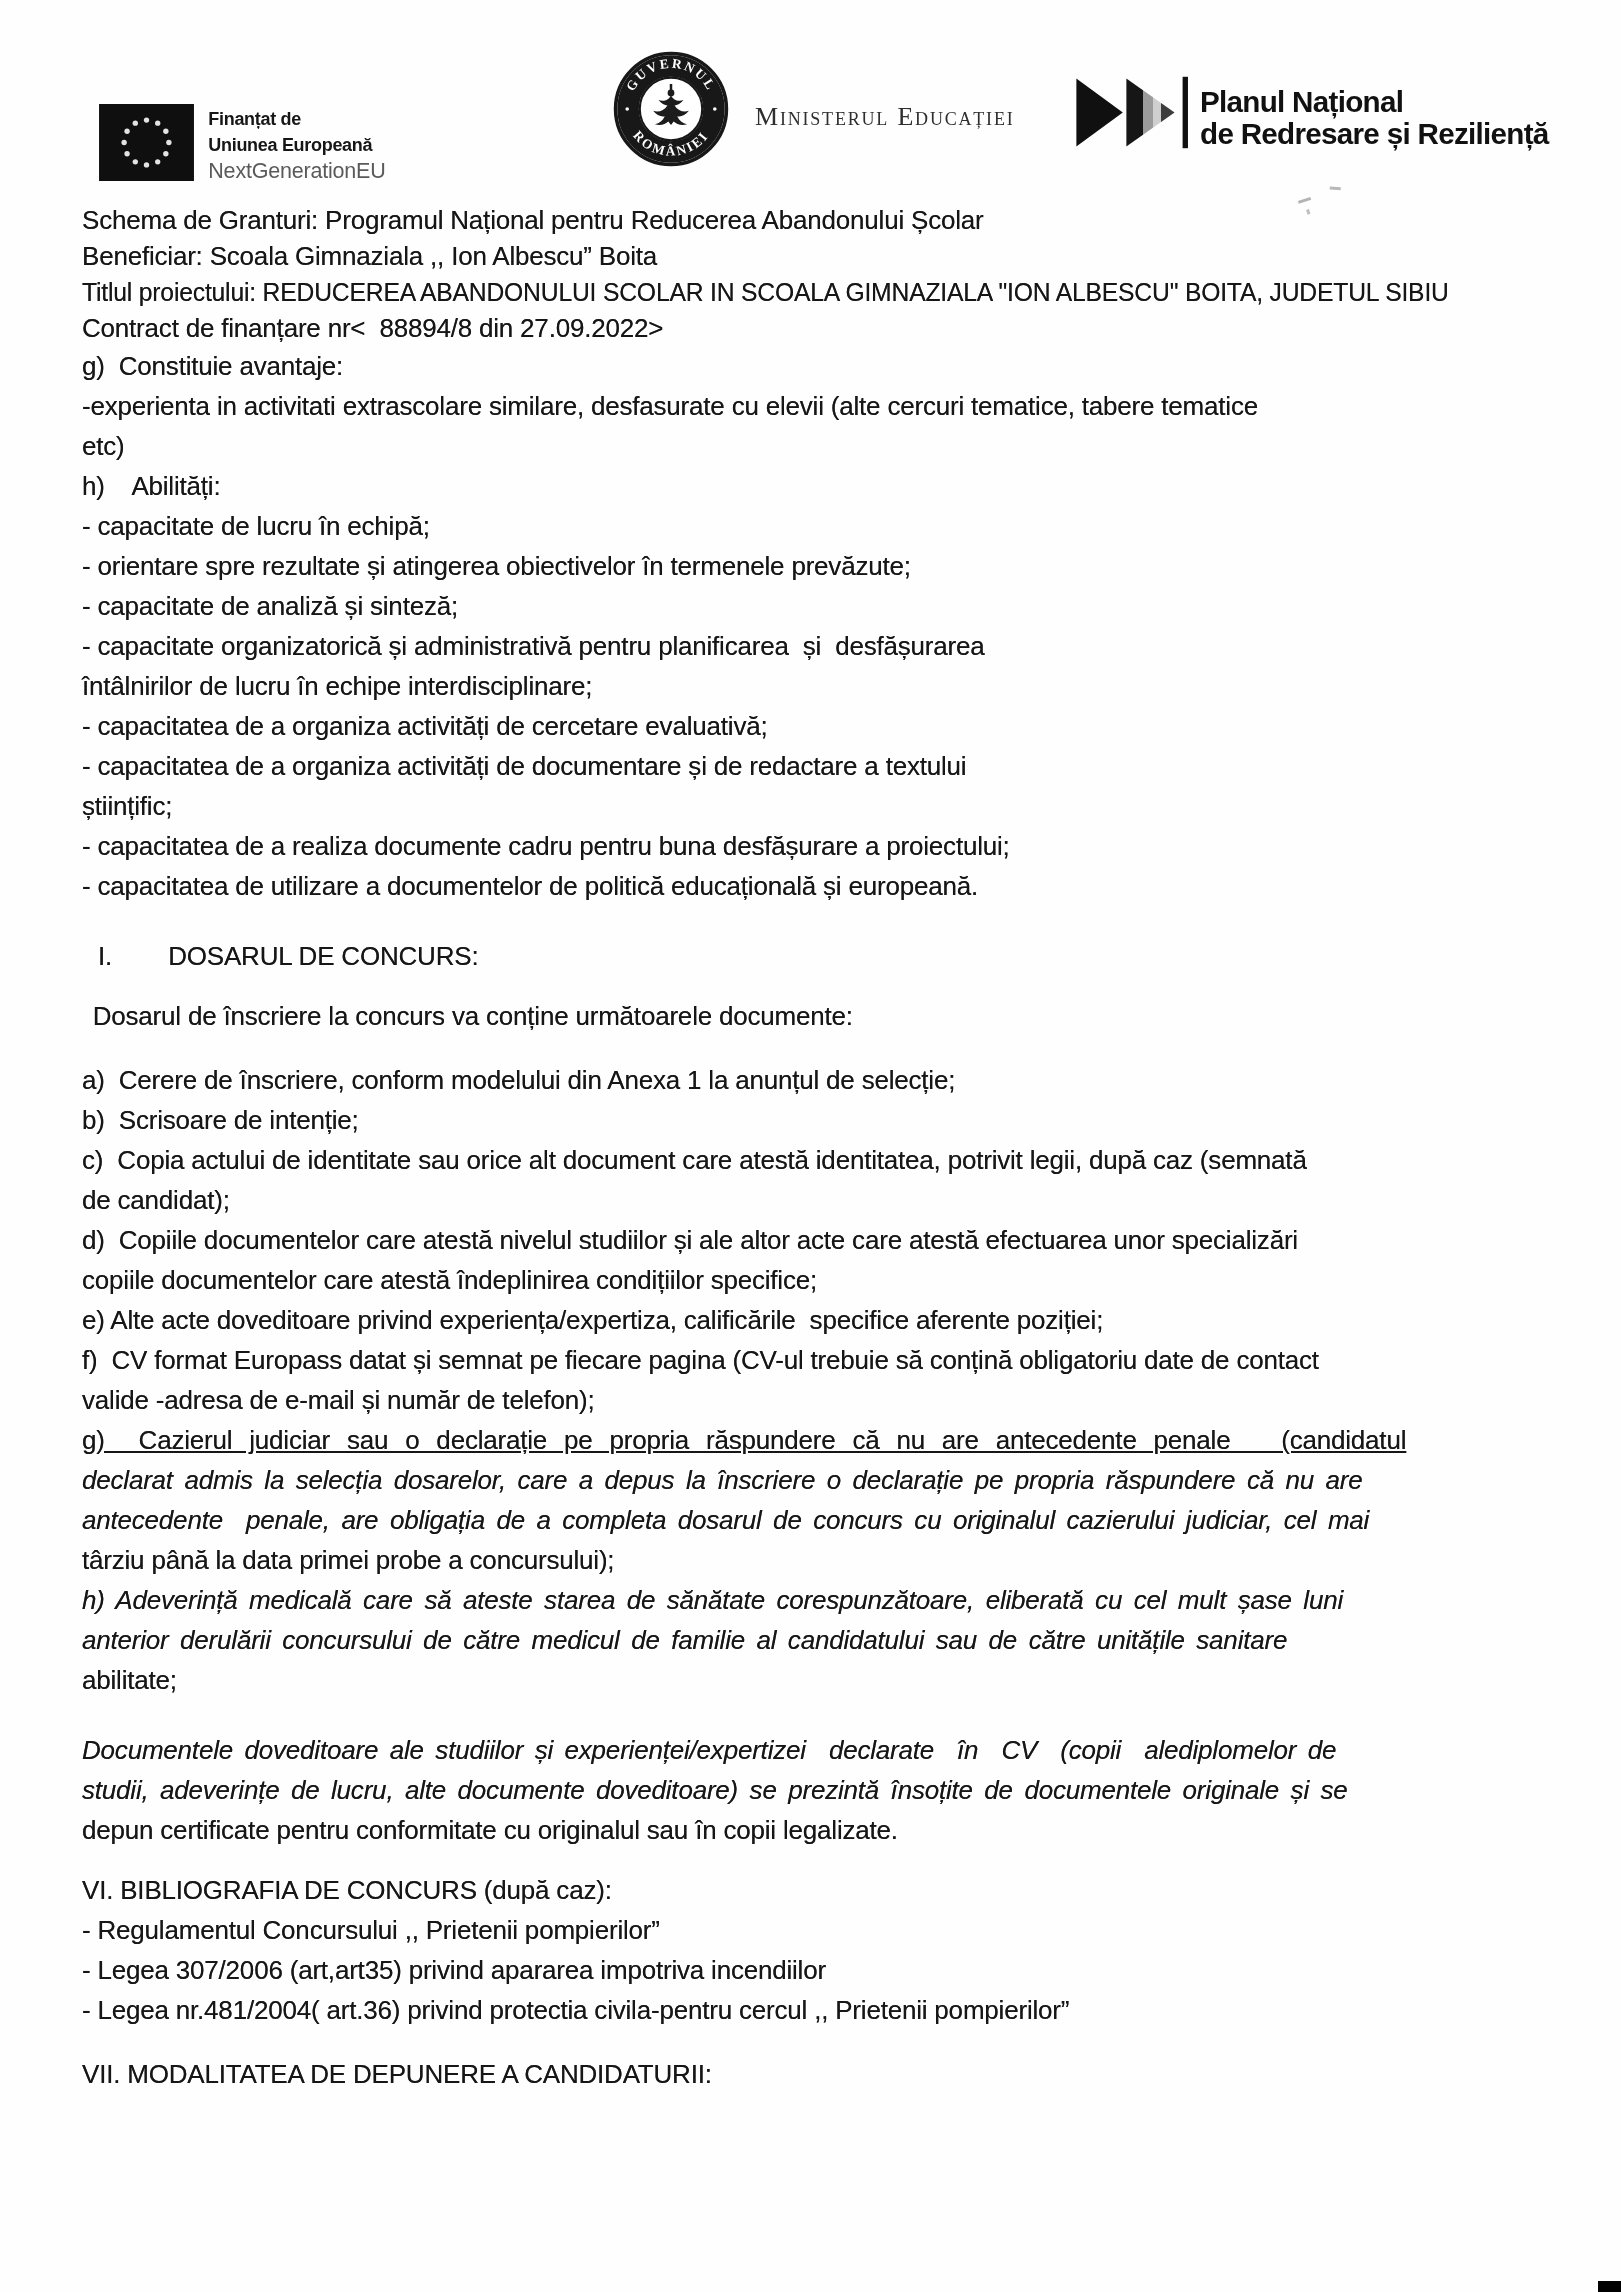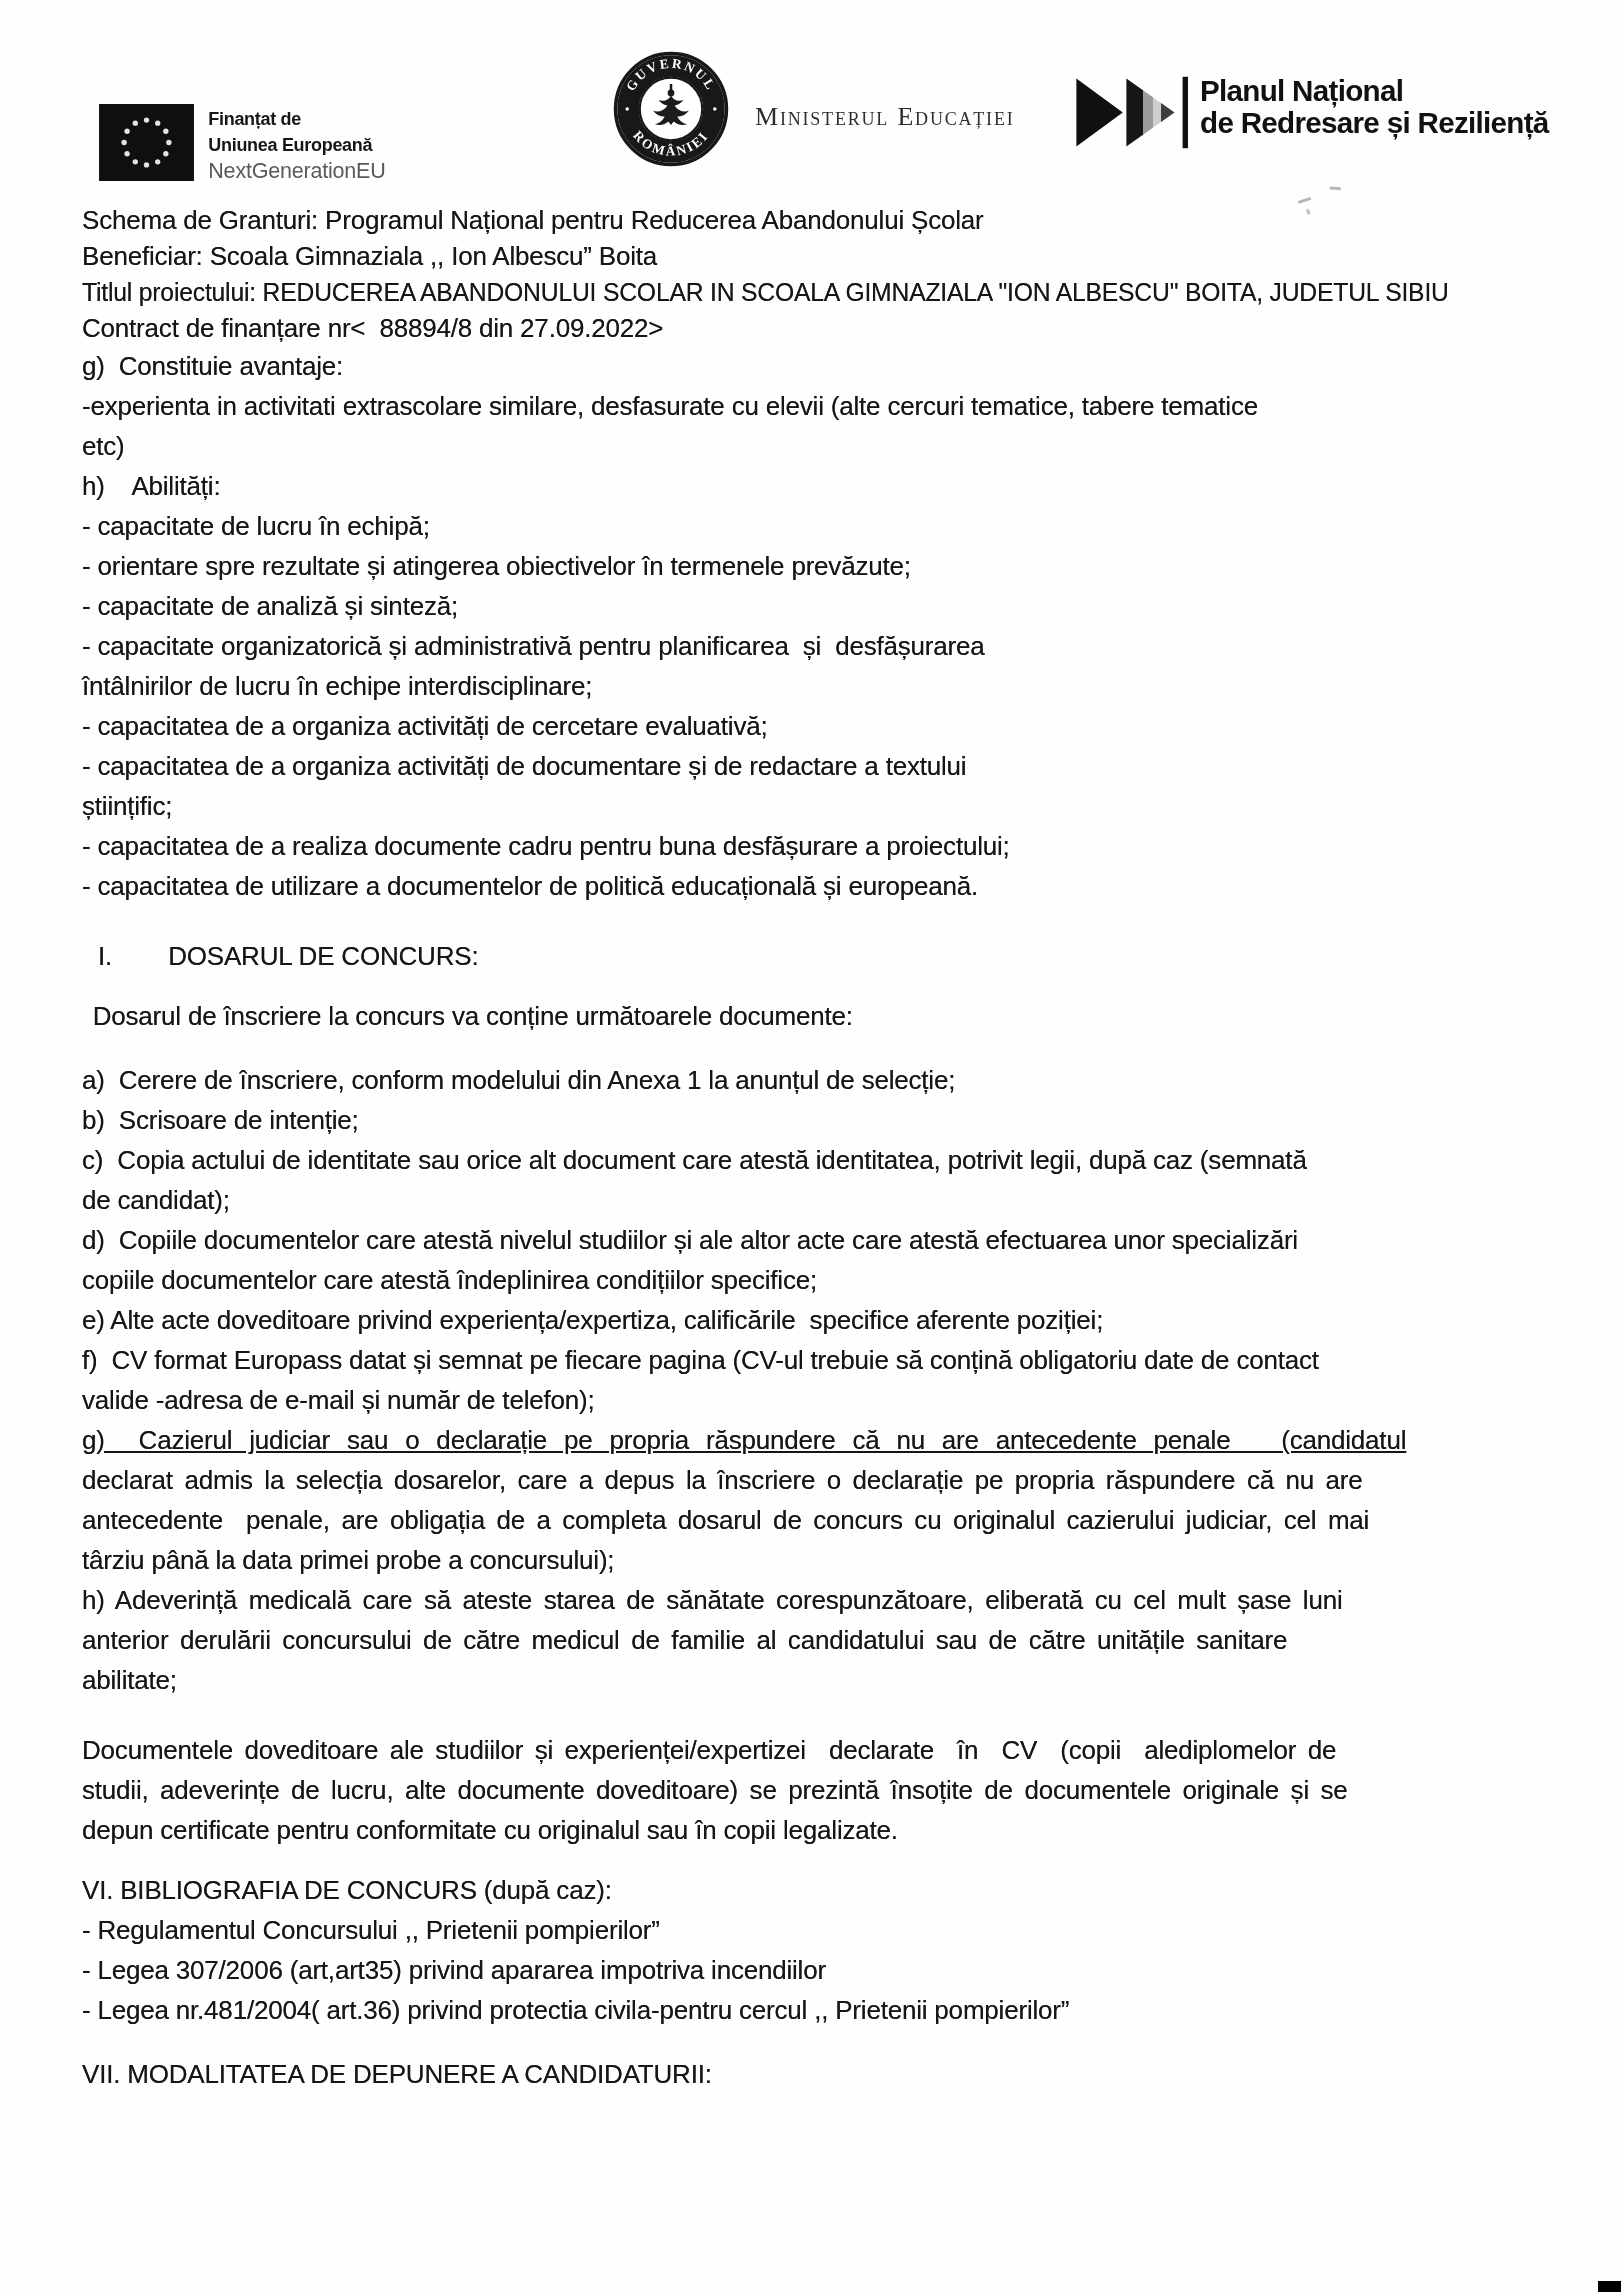--- a/index.html
+++ b/index.html
@@ -16,38 +16,38 @@
   .eu-flag{display:block;}
   .eu-text{margin-top:1.8px;}
   .eu-l{font-weight:bold;font-size:18px;line-height:26px;letter-spacing:-0.3px;}
   .eu-sub{font-size:21.5px;line-height:26px;color:#5a5a5a;letter-spacing:-0.2px;}
   .gov-block{position:absolute;left:612px;top:50px;display:flex;align-items:center;gap:25px;}
   .ministry{
     font-family:Liberation Serif, serif;
     font-variant:small-caps;
     font-size:26px;letter-spacing:1.8px;color:#2e2e2e;margin-top:16px;
   }
-  .pnrr-block{position:absolute;left:1076px;top:75px;display:flex;align-items:flex-start;gap:9px;}
+  .pnrr-block{position:absolute;left:1076px;top:75px;display:flex;align-items:flex-end;gap:9px;}
   .pnrr-text{font-weight:bold;font-size:29.6px;line-height:32px;letter-spacing:-0.7px;color:#111;}
   
   .doc-body{position:absolute;left:82px;top:202px;right:0;}
   .ln{
     margin:0;white-space:pre;line-height:40px;font-size:26px;letter-spacing:-0.2px;
     text-shadow:0 0 0.5px rgba(0,0,0,.65);
   }
   .ti{line-height:36px;}
   .caps{transform:scaleX(.95);transform-origin:left center;}
   .ind1{padding-left:16px;}
   .ind0{padding-left:10.7px;}
   .gA{margin-top:30px;}
   .gB{margin-top:20px;}
   .gC{margin-top:24px;}
   .gD{margin-top:29.6px;}
   .j1{word-spacing:9.9px;text-decoration:underline;}
-  .j2{word-spacing:4.5px;}
+  .j2{word-spacing:4.5px;font-style:italic;}
   
   .pencil{position:absolute;left:1298px;top:199px;width:12.5px;height:2.7px;background:#9a9a9a;
           transform:rotate(-18deg);opacity:.75;}
   .pencil::after{content:"";position:absolute;left:34px;top:-1.8px;width:10.7px;height:2.7px;
           background:#a3a3a3;transform:rotate(22deg);}
   .pencil::before{content:"";position:absolute;left:5.4px;top:10.7px;width:2.7px;height:5.4px;
           background:#ababab;}
   .corner-artifact{position:absolute;right:0;bottom:0;width:23px;height:12.5px;background:#000;}
 </style>
 </head>

